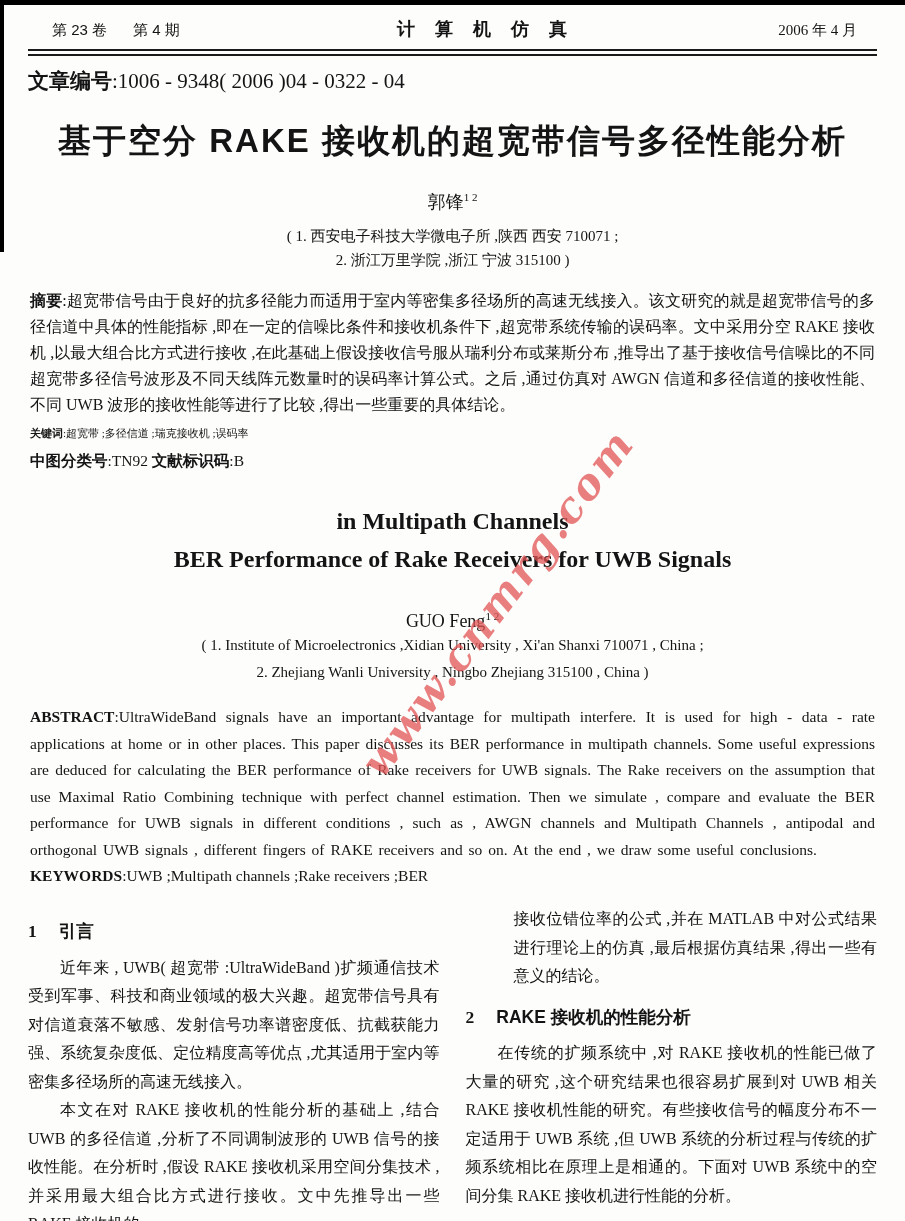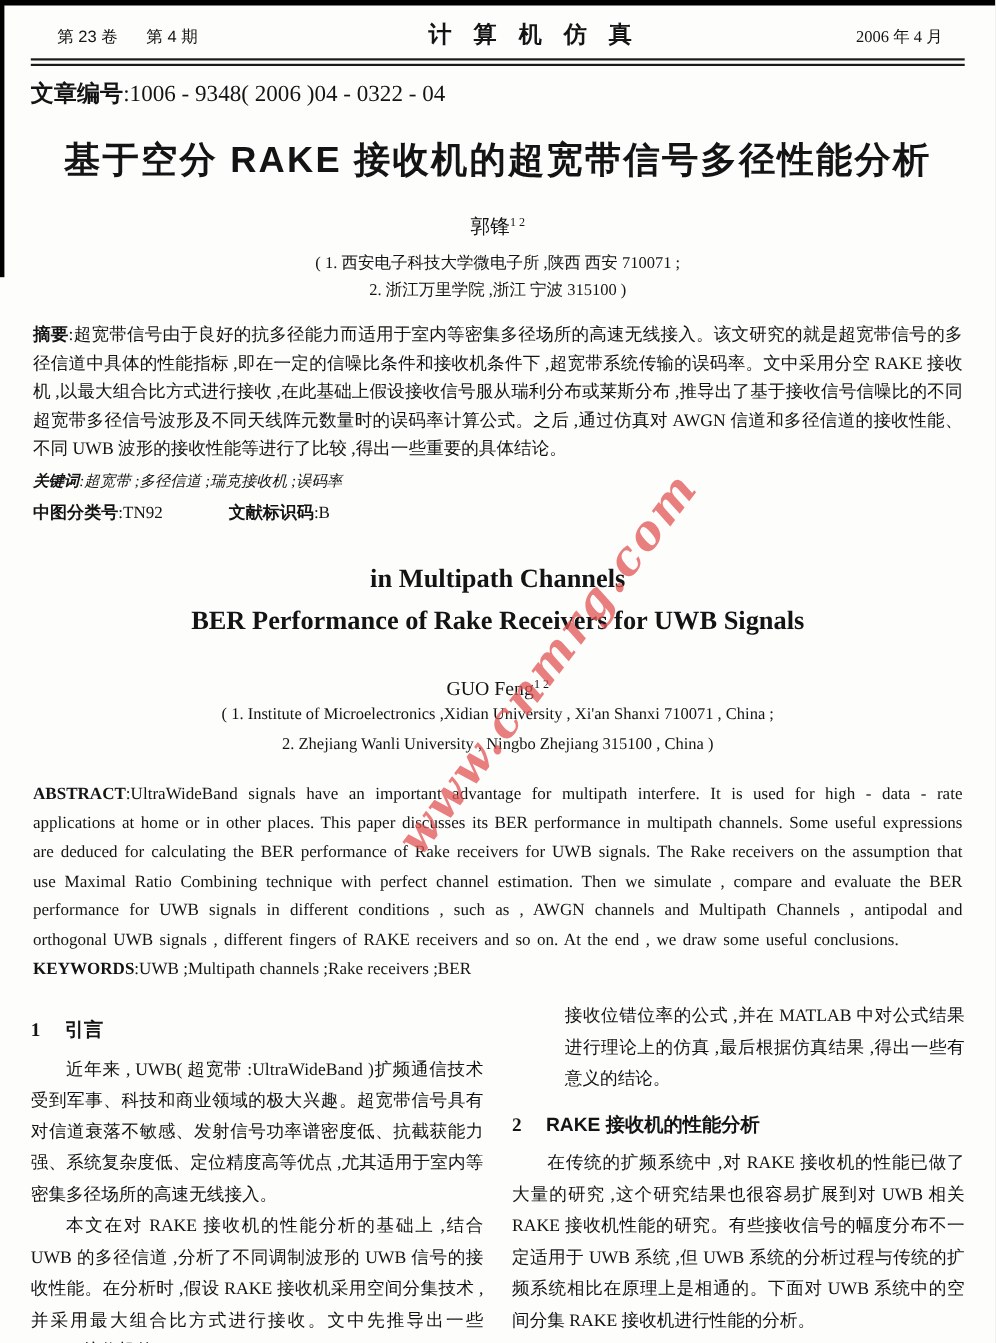--- a/index.html
+++ b/index.html
@@ -9,41 +9,41 @@
     font-family:"Liberation Serif", serif;
   }
   
   .topbar { position:absolute; top:0; left:0; width:905px; height:5px; background:#000; }
   .leftbar { position:absolute; top:0; left:0; width:4px; height:252px; background:#000; }
 
   
   .jheader { display:flex; justify-content:space-between; align-items:baseline;
     padding:17px 48px 0 52px; font-size:15px; }
   .jheader .vol-issue span { margin-right:26px; font-family:"Liberation Sans",sans-serif; }
-  .jname { font-size:21px; font-weight:700; letter-spacing:20px;
+  .jname { font-size:18px; font-weight:700; letter-spacing:20px;
     font-family:Liberation Sans, sans-serif; }
   .jdate { font-size:15px; }
   .rule-double { margin:8px 28px 0 28px; height:3px;
     border-top:2px solid #1a1a1a; border-bottom:2px solid #1a1a1a; }
   .article-no { margin:11px 0 0 28px; font-size:21px; }
   .article-no b { font-family:"Liberation Sans",sans-serif; }
 
   
   .title-zh { text-align:center; margin-top:24px; font-size:33px; font-weight:700;
     letter-spacing:2px; font-family:"Liberation Sans",sans-serif; }
   .author-zh { text-align:center; margin-top:26px; font-size:18px; }
   sup { font-size:11px; }
   .affil-zh { text-align:center; margin-top:10px; font-size:15px; line-height:24px; }
 
   
   .abs-zh { margin:16px 30px 0 30px; font-size:16px; line-height:26px; text-align:justify; }
   .abs-zh b, .kw-zh b, .clc b { font-family:"Liberation Sans",sans-serif; }
-  .kw-zh { margin:2px 30px 0 30px; font-size:14px; line-height:26px;font-style:italic; }
+  .kw-zh { margin:2px 30px 0 30px; font-size:11px; line-height:26px; }
   .clc { margin:2px 30px 0 30px; font-size:15.5px; line-height:26px; }
-  .clc .doc { margin-left:56px; }
+  .clc .doc { }
 
   
   .title-en { text-align:center; margin-top:28px; font-size:24px; font-weight:700; line-height:38px; }
   .author-en { text-align:center; margin-top:32px; font-size:18px; }
   .affil-en { text-align:center; font-size:15px; line-height:27px; }
   .abs-en { margin:18px 30px 0 30px; font-size:15.5px; line-height:26.5px; text-align:justify;
     word-spacing:2px; }
   .kw-en { margin:4px 30px 0 30px; font-size:15.5px; }
 
   

